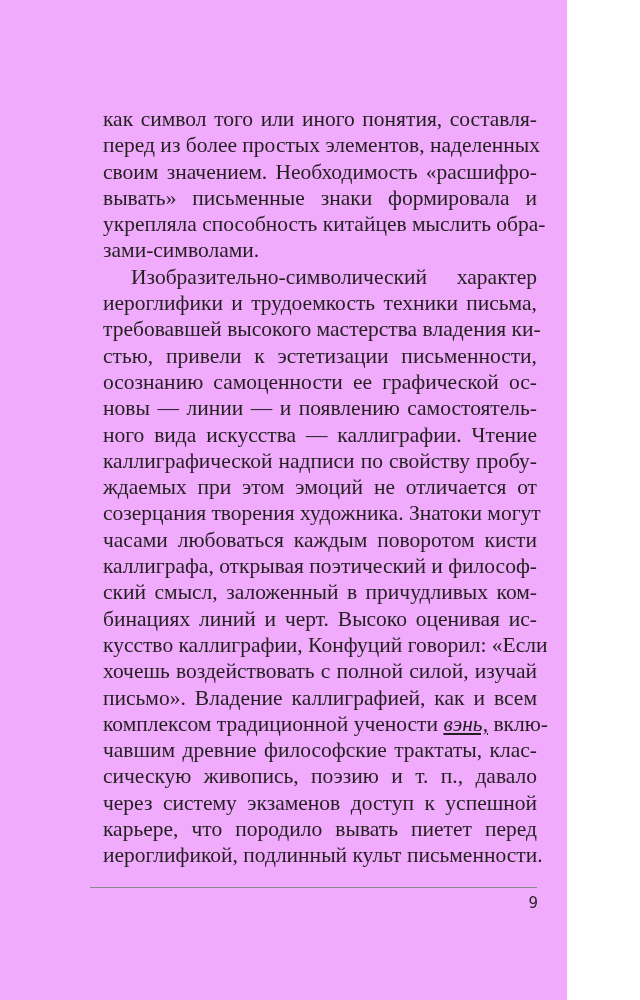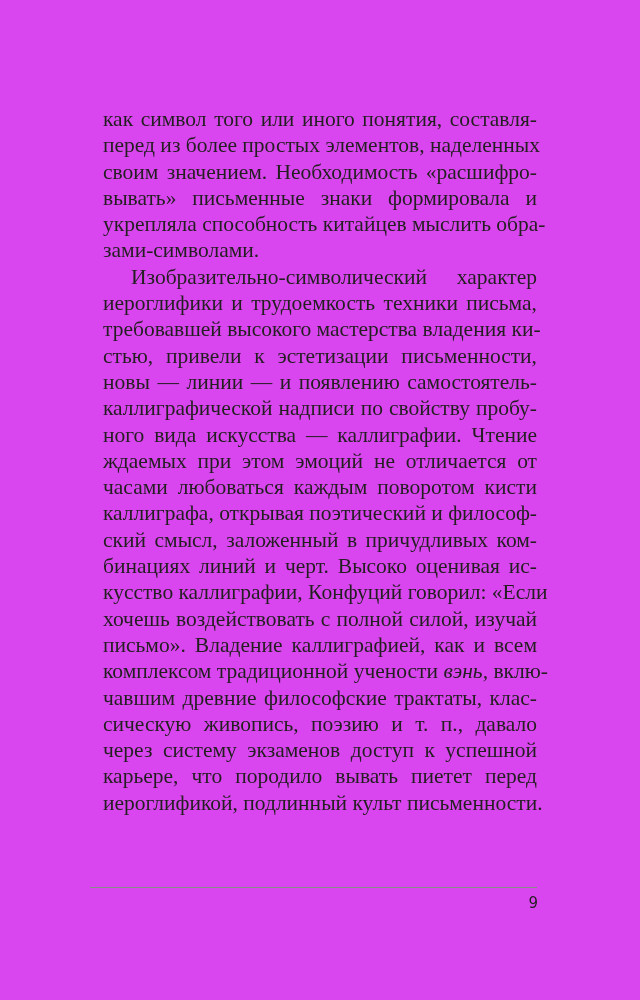--- a/index.html
+++ b/index.html
@@ -9,23 +9,24 @@
     }
     body {
       width: 640px;
       height: 1000px;
       position: relative;
       overflow: hidden;
     }
     .page {
       position: absolute;
       left: 0; top: 0;
-      width: 640px;
+      width: 544px;
       height: 1000px;
-      background: #d946ef;
+      background: #f0abfc;
+      padding-left: 23px;
     }
     .text-block {
       position: absolute;
       left: 103px;
       top: 106px;
       width: 434px;
       font-family: "Liberation Serif", "DejaVu Serif", serif;
       font-size: 21.5px;
       line-height: 26.3px;
       color: #231f20;
@@ -40,20 +41,21 @@
     }
     .line.last {
       text-align: right;
       text-align-last: left;
     }
     .line.indent {
       padding-left: 28px;
     }
     .ital {
       font-style: italic;
+      text-decoration: underline;
     }
     .rule {
       position: absolute;
       left: 90px;
       top: 887px;
       width: 447px;
       height: 0;
       border-top: 1.5px solid #8a8a8a;
     }
     .page-number {
@@ -80,24 +82,26 @@
       <span class="line">вывать» письменные знаки формировала и</span>
       <span class="line">укрепляла способность китайцев мыслить обра-</span>
       <span class="line last">зами-символами.</span>
     </div>
 
     <div>
       <span class="line indent">Изобразительно-символический характер</span>
       <span class="line">иероглифики и трудоемкость техники письма,</span>
       <span class="line">требовавшей высокого мастерства владения ки-</span>
       <span class="line">стью, привели к эстетизации письменности,</span>
+      <span class="line">осознанию самоценности ее графической ос-</span>
       <span class="line">новы — линии — и появлению самостоятель-</span>
+      <span class="line">ного вида искусства — каллиграфии. Чтение</span>
       <span class="line">каллиграфической надписи по свойству пробу-</span>
-      <span class="line">ного вида искусства — каллиграфии. Чтение</span>
       <span class="line">ждаемых при этом эмоций не отличается от</span>
+      <span class="line">созерцания творения художника. Знатоки могут</span>
       <span class="line">часами любоваться каждым поворотом кисти</span>
       <span class="line">каллиграфа, открывая поэтический и философ-</span>
       <span class="line">ский смысл, заложенный в причудливых ком-</span>
       <span class="line">бинациях линий и черт. Высоко оценивая ис-</span>
       <span class="line">кусство каллиграфии, Конфуций говорил: «Если</span>
       <span class="line">хочешь воздействовать с полной силой, изучай</span>
       <span class="line">письмо». Владение каллиграфией, как и всем</span>
       <span class="line"><span>комплексом традиционной учености </span><span class="ital">вэнь,</span><span> вклю-</span></span>
       <span class="line">чавшим древние философские трактаты, клас-</span>
       <span class="line">сическую живопись, поэзию и т. п., давало</span>

